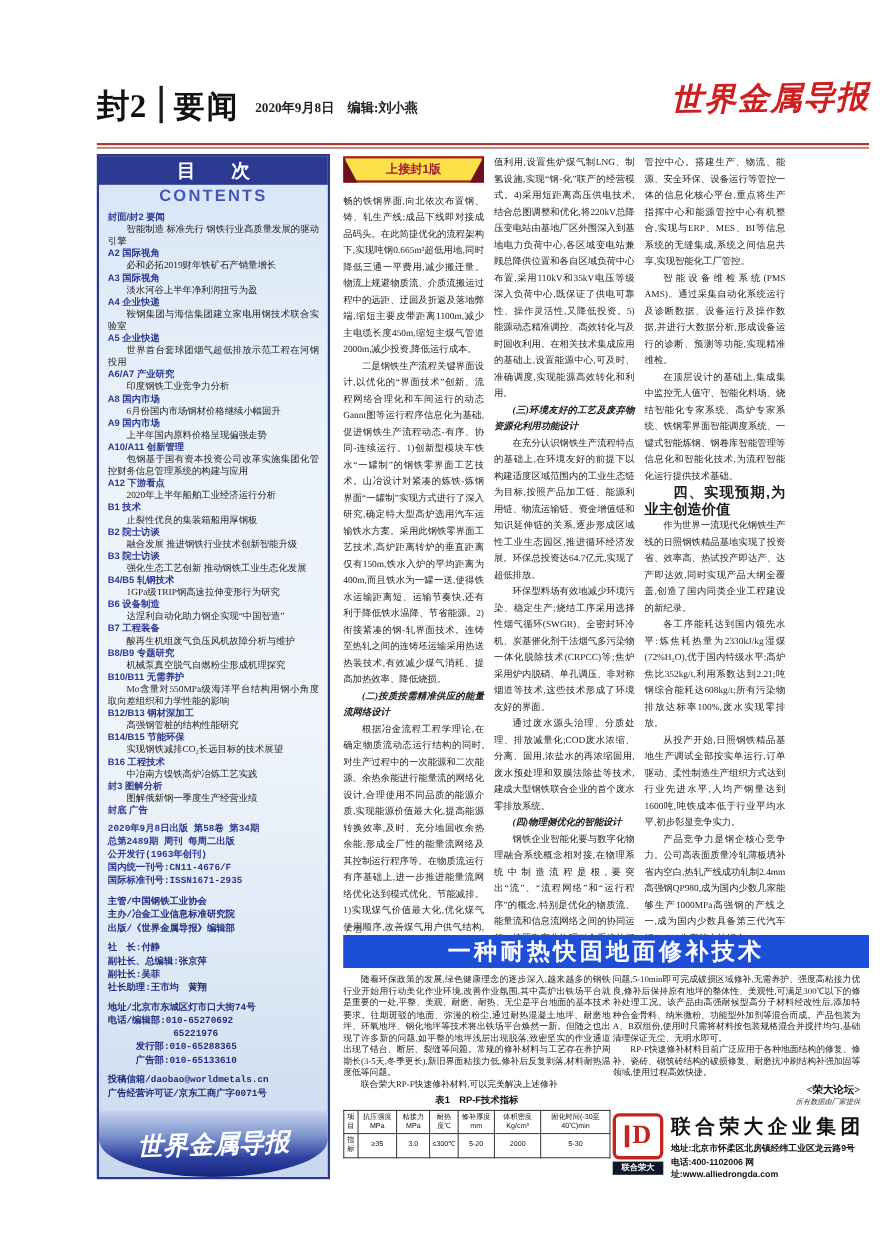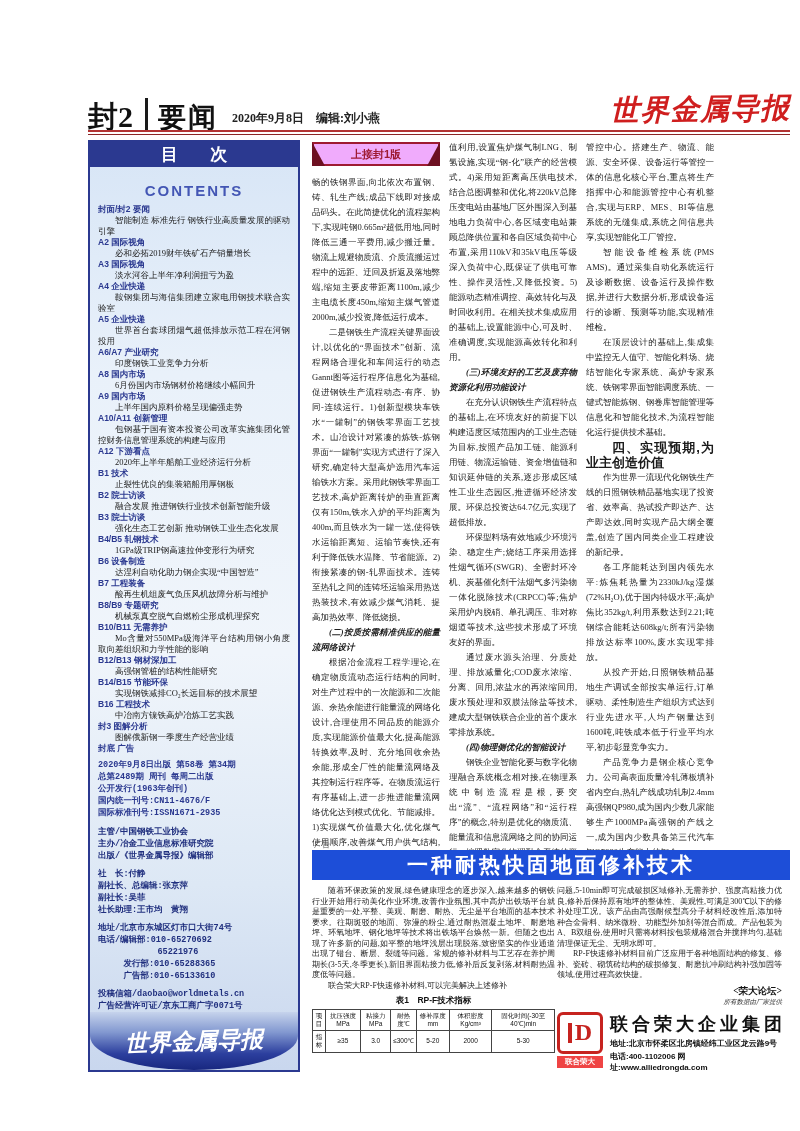--- a/index.html
+++ b/index.html
@@ -1,39 +1,39 @@
 <!DOCTYPE html>
 <html><head>
 <meta charset="utf-8">
 <style>
   html,body{margin:0;padding:0;}
   body{width:800px;height:1131px;position:relative;background:#ffffff;
        font-family:"Liberation Serif",serif;color:#111;overflow:hidden;}
 
   
-  #masthead{position:absolute;left:88px;top:90px;width:702px;height:42px;
+  #masthead{position:absolute;left:88px;top:70px;width:702px;height:42px;
             display:flex;align-items:flex-end;}
   .edition{font-size:30px;font-weight:bold;line-height:1;}
   .mast-bar{width:3px;height:34px;background:#1a1a1a;margin:0 10px 0 12px;}
   .section-name{font-size:28px;font-weight:bold;line-height:1.05;letter-spacing:2px;}
   .dateline{font-size:12px;font-weight:bold;margin-left:14px;padding-bottom:5px;color:#222;}
   .brand{margin-left:auto;color:#cf1e1e;font-size:29px;font-weight:bold;
          font-style:italic;letter-spacing:1px;transform:rotate(-1deg);padding-bottom:2px;}
   #head-rule{position:absolute;left:88px;top:130px;width:702px;height:2px;
              border-top:2px solid #b23434;border-bottom:1px solid #8c2626;}
 
   
   #contents-box{position:absolute;left:88px;top:140px;width:212px;height:932px;
         box-sizing:border-box;border:2px solid #2b3990;
         background:linear-gradient(180deg,#d7e5f6 0%,#e9f1fa 25%,#f0f5fb 55%,#dde8f5 80%,#c9d7ee 100%);
         display:flex;flex-direction:column;}
   .muci-bar{height:26px;background:#2b3990;color:#fff;display:flex;align-items:center;
         justify-content:center;font-size:17px;font-weight:bold;letter-spacing:14px;text-indent:14px;}
   .contents-en{text-align:center;color:#4356b4;font-weight:bold;font-size:15px;
-        letter-spacing:2px;font-family:"Liberation Sans",sans-serif;padding:15px 0 2px;}
+        letter-spacing:2px;font-family:"Liberation Sans",sans-serif;padding:2px 0 2px;}
   #toc{padding:3px 8px 0 8px;}
   .entry-label{color:#2b3990;font-weight:bold;font-size:8.5px;line-height:11px;
         font-family:"Liberation Sans",sans-serif;}
   .entry-title{color:#222;font-size:8.5px;line-height:11px;text-indent:2em;text-align:justify;}
   .entry-title:empty{display:none;}
   .info-block{padding:0 8px;color:#2b3990;font-weight:bold;font-size:8.5px;line-height:12px;
         font-family:Liberation Mono, monospace;}
   .info-block div{white-space:pre-wrap;}
   #pub-info{margin-top:5px;}
   #masthead-block{margin-top:7px;color:#21307f;}
@@ -50,21 +50,21 @@
   #article{position:absolute;left:312px;top:140px;width:403px;height:712px;
            display:flex;gap:9px;overflow:hidden;}
   .art-col{width:128px;}
   .art-col>div{font-size:8.5px;line-height:15px;text-align:justify;color:#1c1c1c;}
   .art-col .p{text-indent:2em;}
   .art-col .pc{}
   .art-col .h{font-weight:bold;font-style:italic;text-indent:2em;}
   .art-col .hb{font-weight:bold;text-indent:2em;font-family:"Liberation Sans",sans-serif;font-size:13px;}
   #continued-banner{position:relative;height:20px;border:2px solid #9e1b32;margin:2px 0 9px 0;
         display:flex;align-items:center;justify-content:center;color:#9e1b32;
-        font-weight:bold;font-size:11px;font-family:"Liberation Sans",sans-serif;background:#f0abfc;}
+        font-weight:bold;font-size:11px;font-family:"Liberation Sans",sans-serif;background:#fde047;}
   #continued-banner::before{content:"";position:absolute;left:-2px;top:-2px;width:0;height:0;
         border-style:solid;border-width:24px 0 0 13px;border-color:transparent transparent transparent #6d1021;}
   #continued-banner::after{content:"";position:absolute;right:-2px;bottom:-2px;width:0;height:0;
         border-style:solid;border-width:0 0 24px 13px;border-color:transparent transparent #6d1021 transparent;}
 
   
   #ad{position:absolute;left:312px;top:840px;width:478px;}
   .ad-label{font-size:8px;color:#555;margin-left:2px;line-height:9px;}
   .ad-banner{margin-top:1px;height:30px;background:#1d4ed8;color:#fff;display:flex;
         align-items:center;justify-content:center;font-size:21px;font-weight:bold;
@@ -81,21 +81,21 @@
         padding:2px 0;text-align:center;line-height:1.25;font-family:"Liberation Sans",sans-serif;}
   .forum{text-align:right;font-weight:bold;font-size:9.5px;margin-top:4px;}
   .forum-note{text-align:right;font-size:6.5px;font-style:italic;color:#333;}
   .company{display:flex;margin-top:5px;gap:7px;align-items:flex-start;}
   .logo-box{width:46px;flex:none;}
   .logo-square{width:40px;height:36px;border:3px solid #c6231f;border-radius:6px;
         display:flex;align-items:center;justify-content:center;color:#c6231f;
         font-size:24px;font-weight:bold;}
   .logo-square::before{content:"";width:4px;height:20px;background:#c6231f;margin-right:3px;}
   .logo-name{margin-top:2px;text-align:center;font-size:7.5px;font-weight:bold;
-        background:#ef4444;color:#fff;padding:1px 0;width:46px;
+        background:#0f172a;color:#fff;padding:1px 0;width:46px;
         font-family:"Liberation Sans",sans-serif;}
   .company-info{flex:1;min-width:0;}
   .company-name{font-size:18px;font-weight:bold;letter-spacing:4px;white-space:nowrap;
         font-family:"Liberation Sans",sans-serif;}
   .company-addr,.company-phone{font-size:8px;font-weight:bold;margin-top:2px;
         font-family:"Liberation Sans",sans-serif;}
 </style>
 </head>
 <body>
 

